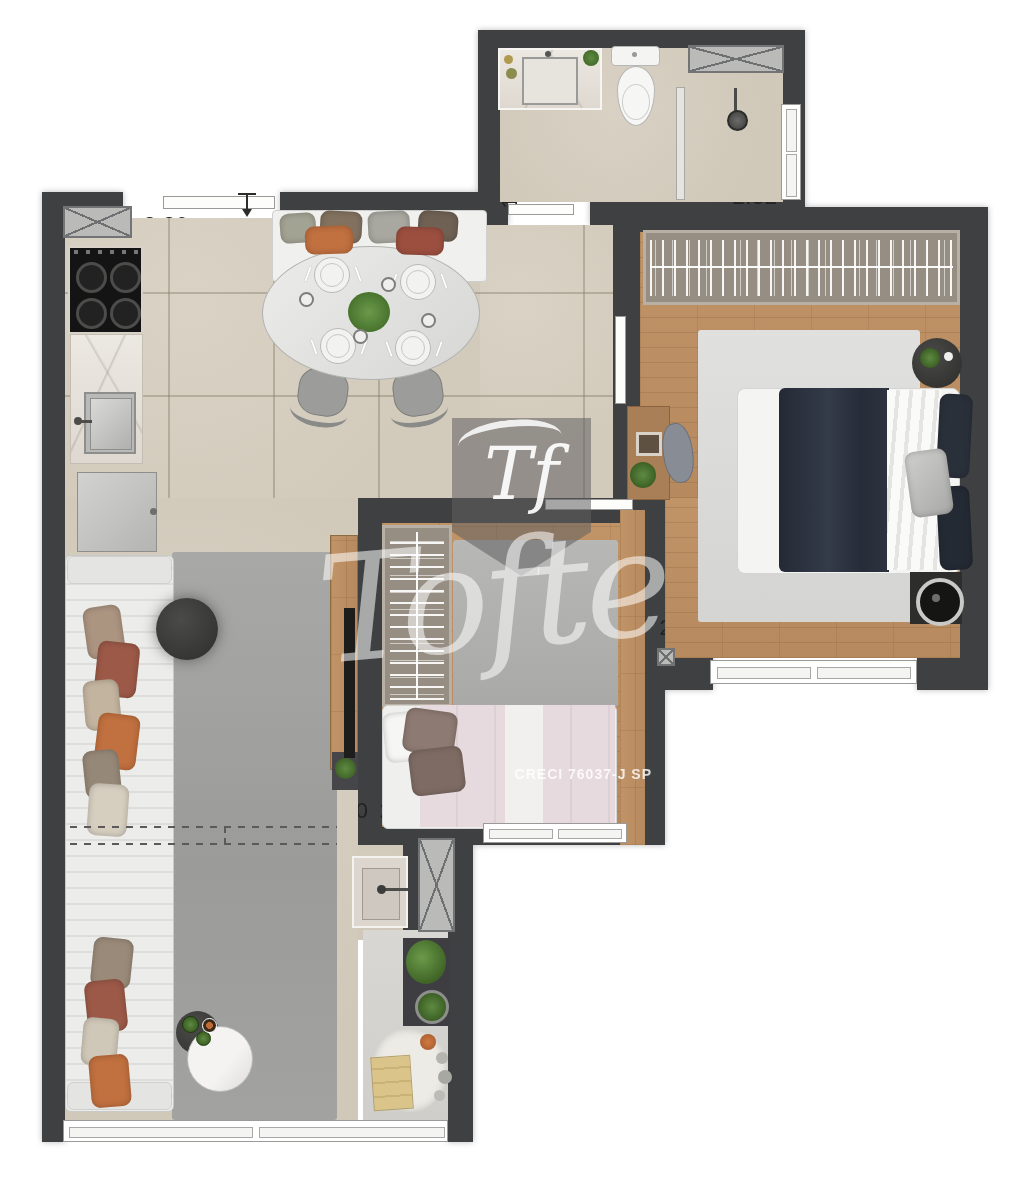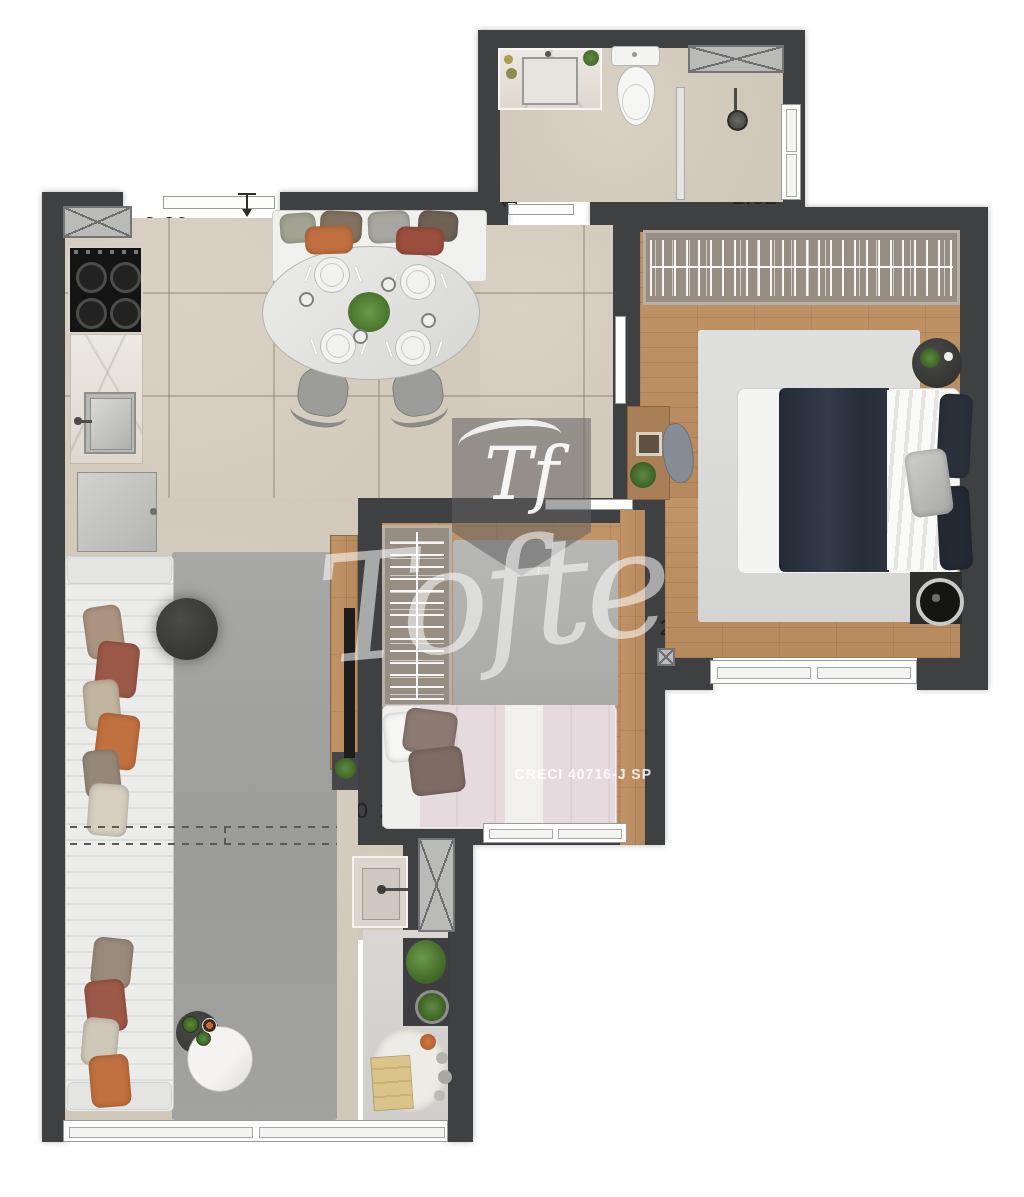--- a/index.html
+++ b/index.html
@@ -293,15 +293,15 @@
   <span class="lab" style="left:346px;top:811px">2.50</span>
   <span class="lab" style="left:402px;top:811px">2.20</span>
   <span class="lab v" style="left:80px;top:1099px">7.28</span>
   <span class="lab" style="left:422px;top:1112px">3.16</span>
 
   <div id="wm-shield">
     <span class="tf">Tf</span>
   </div>
   <div id="wm-swoosh"></div>
   <div id="wm-script">Tofte</div>
-  <div id="wm-creci">CRECI 40716-J SP</div>
+  <div id="wm-creci">CRECI 76037-J SP</div>
 
 </div>
 
 </body></html>

